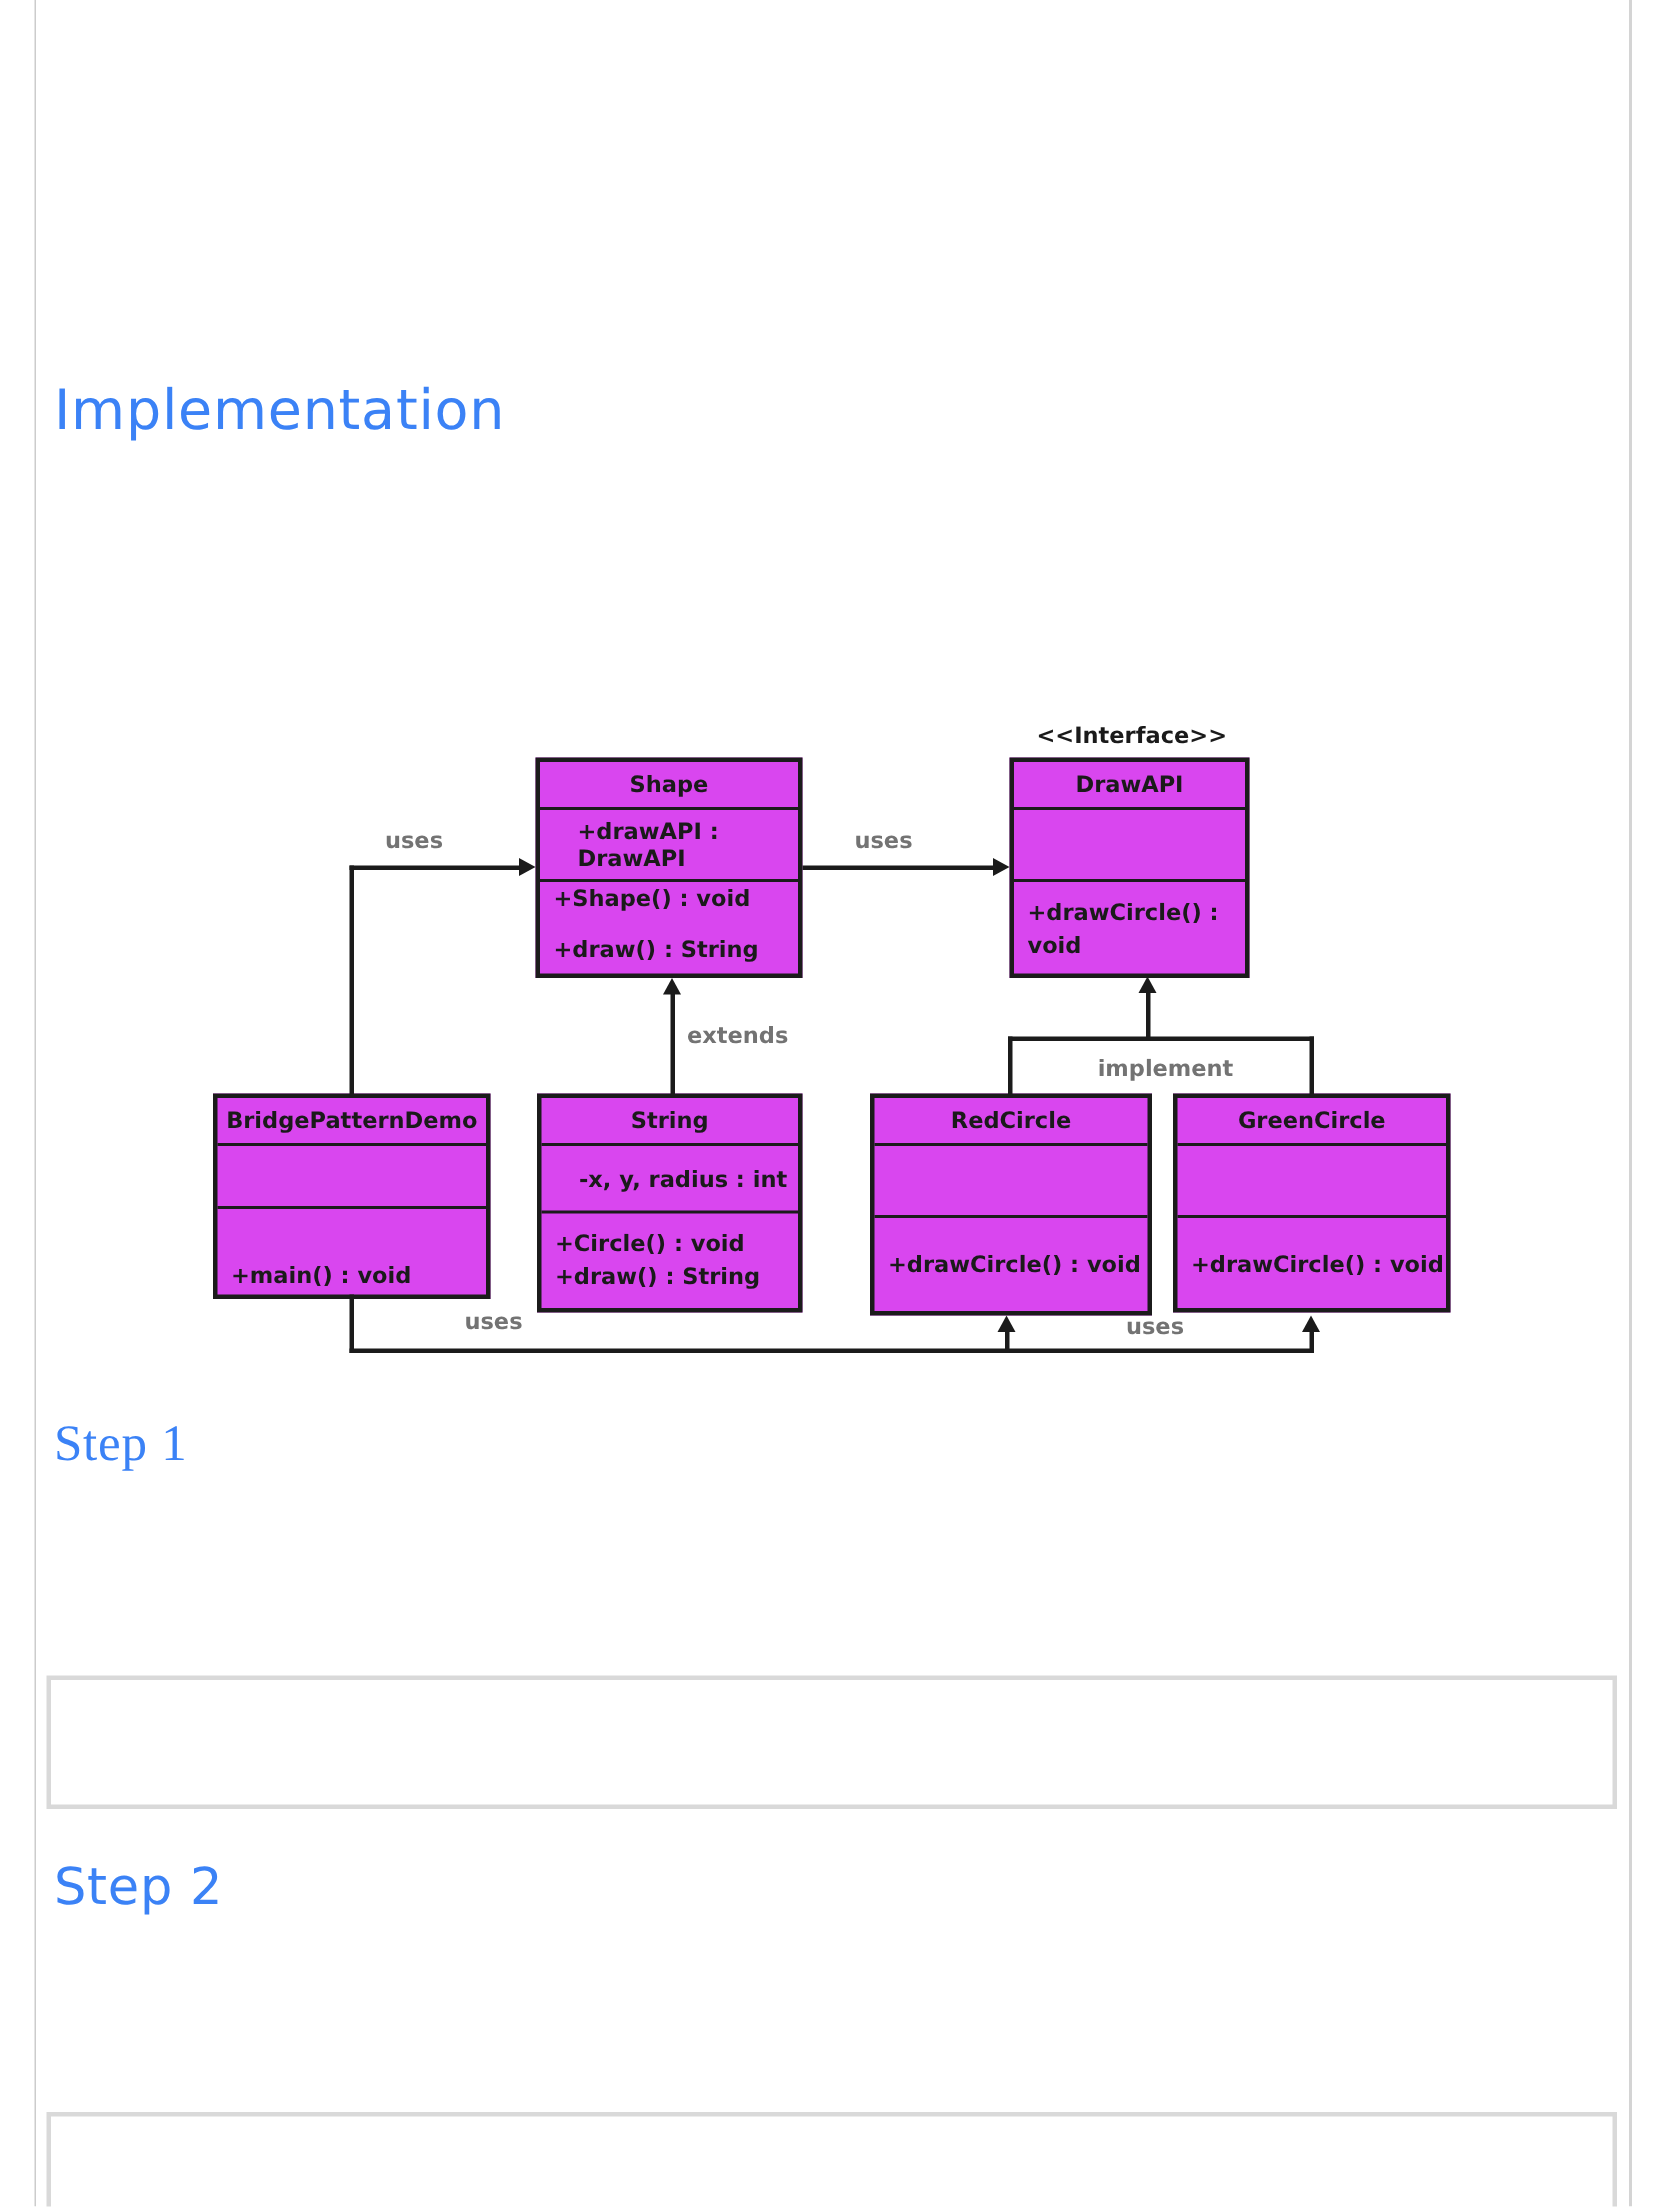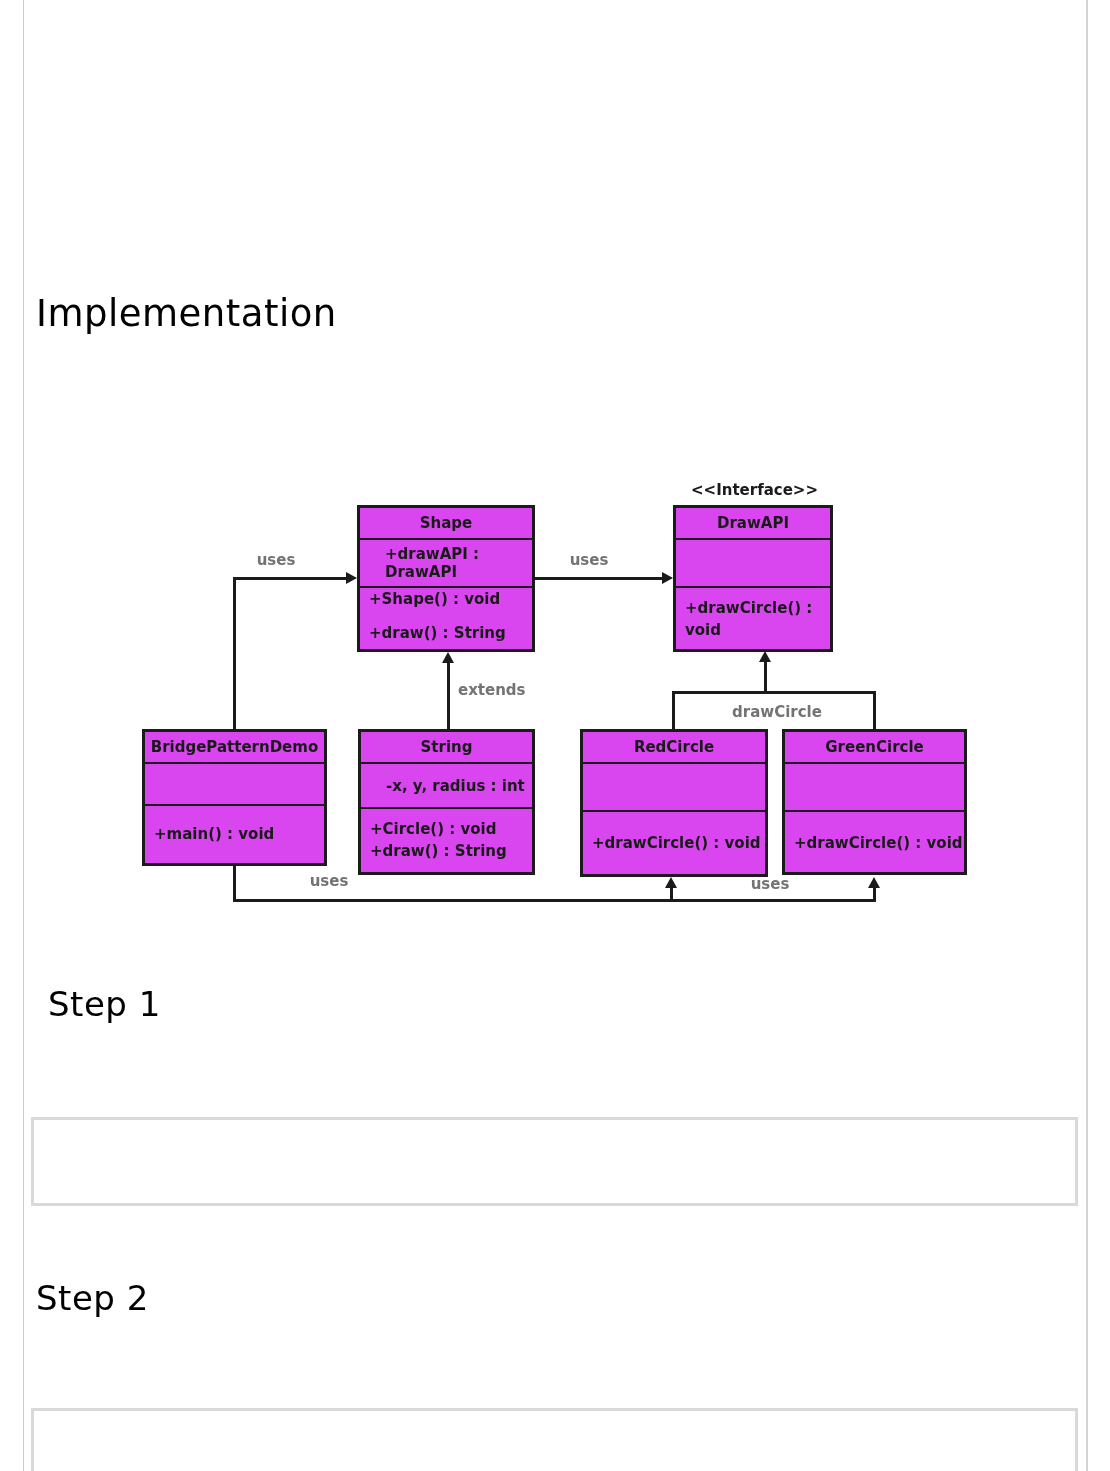--- a/index.html
+++ b/index.html
@@ -20,28 +20,27 @@
   .page-border-left {
     position: absolute; left: 23px; top: 0; width: 1px; height: 1471px;
     background: #cccccc;
   }
   .page-border-right {
     position: absolute; left: 1086px; top: 0; width: 2px; height: 1471px;
     background: #d4d4d4;
   }
   .watermark-heading {
     position: absolute;
-    color: #000000;
+    color: #3b82f6;
     font-weight: 400;
     letter-spacing: 0.5px;
     white-space: nowrap;
-    margin-top: 40px;
   }
   #h-implementation { left: 36px; top: 252px; font-size: 37px; }
-  #h-step1 { left: 48px; top: 944px; font-size: 34px; }
+  #h-step1 { left: 36px; top: 944px; font-size: 34px; font-family: Liberation Serif, serif; }
   #h-step2 { left: 36px; top: 1238px; font-size: 34px; }
 
   .code-box {
     position: absolute;
     left: 31px;
     width: 1047px;
     background: #ffffff;
     border: 3px solid #d9d9d9;
     box-sizing: border-box;
   }
@@ -139,21 +138,21 @@
       <div class="uml-title">DrawAPI</div>
       <div class="uml-attrs"></div>
       <div class="uml-methods" style="height:61px;">
         <span>+drawCircle() : void</span>
       </div>
     </div>
 
     <div class="uml-class" style="left:142px; top:729px; width:185px; height:137px;">
       <div class="uml-title">BridgePatternDemo</div>
       <div class="uml-attrs" style="height:40px;"></div>
-      <div class="uml-methods" style="height:55px;">
+      <div class="uml-methods" style="height:55px;justify-content:flex-end;">
         <span>+main() : void</span>
       </div>
     </div>
 
     <div class="uml-class" style="left:358px; top:729px; width:177px; height:146px;">
       <div class="uml-title">String</div>
       <div class="uml-attrs" style="height:43px;">
         <span>-x, y, radius : int</span>
       </div>
       <div class="uml-methods" style="height:62px;">
@@ -189,21 +188,21 @@
 
     <div class="ln" style="left:447px; top:661px; width:3px; height:70px;"></div>
     <div class="arrow-up" style="left:442px; top:652px;"></div>
     <div class="rel-label" style="left:458px; top:681px;">extends</div>
 
     <div class="ln" style="left:672px; top:691px; width:204px; height:3px;"></div>
     <div class="ln" style="left:672px; top:691px; width:3px; height:41px;"></div>
     <div class="ln" style="left:873px; top:691px; width:3px; height:41px;"></div>
     <div class="ln" style="left:764px; top:661px; width:3px; height:33px;"></div>
     <div class="arrow-up" style="left:759px; top:651px;"></div>
-    <div class="rel-label" style="left:727px; top:703px; width:100px;">drawCircle</div>
+    <div class="rel-label" style="left:727px; top:703px; width:100px;">implement</div>
 
     <div class="ln" style="left:233px; top:863px; width:3px; height:39px;"></div>
     <div class="ln" style="left:233px; top:899px; width:643px; height:3px;"></div>
     <div class="ln" style="left:670px; top:887px; width:3px; height:15px;"></div>
     <div class="arrow-up" style="left:665px; top:877px;"></div>
     <div class="ln" style="left:873px; top:887px; width:3px; height:15px;"></div>
     <div class="arrow-up" style="left:868px; top:877px;"></div>
     <div class="rel-label" style="left:299px; top:872px; width:60px;">uses</div>
     <div class="rel-label" style="left:740px; top:875px; width:60px;">uses</div>
 

